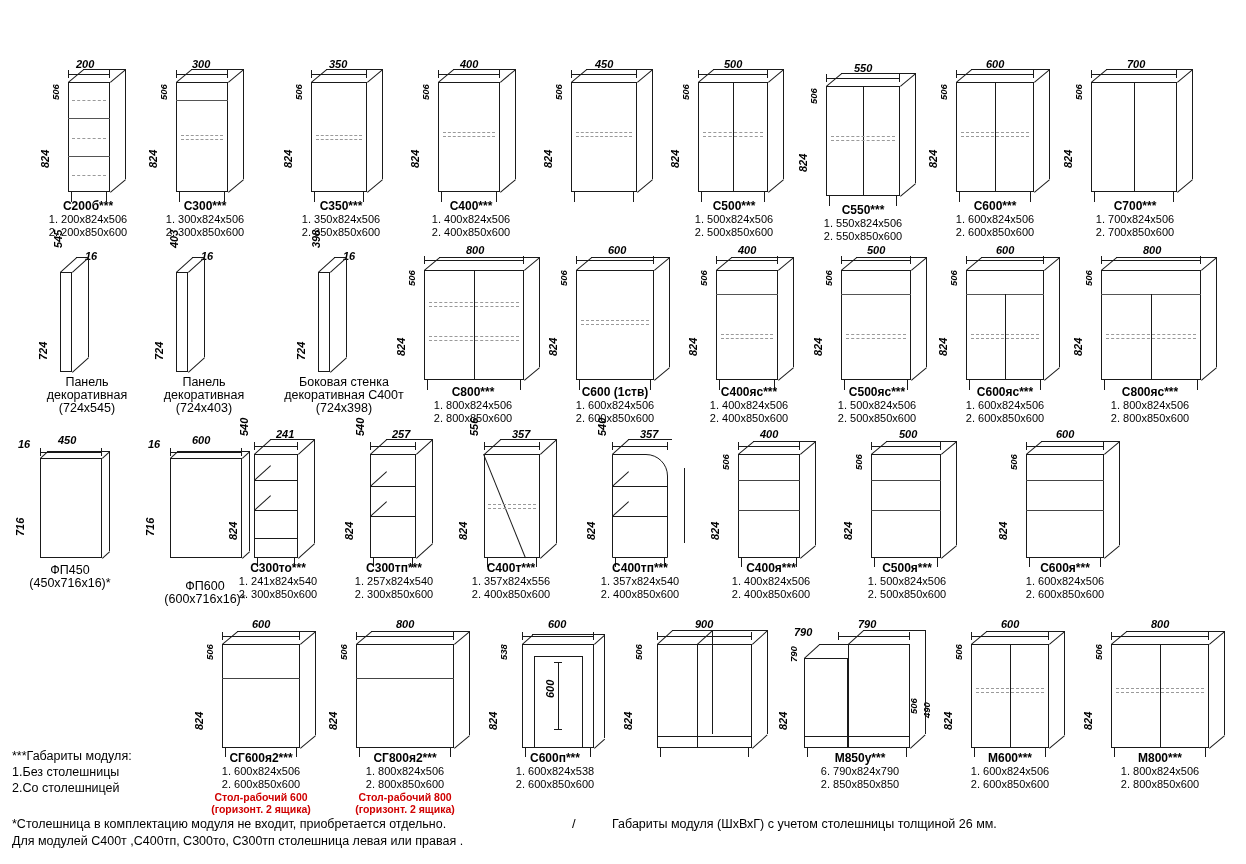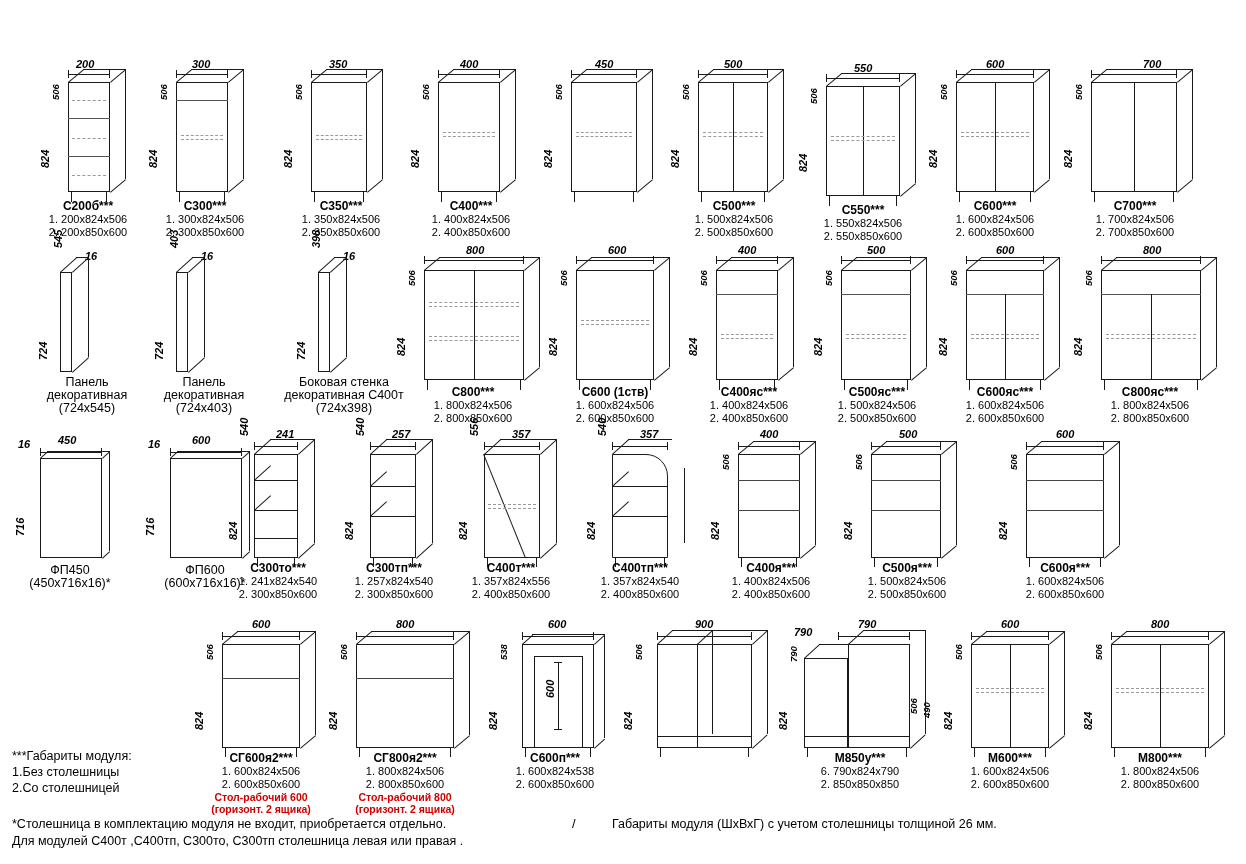--- a/index.html
+++ b/index.html
@@ -232,21 +232,21 @@
     <div class="leg" style="left:29px;top:132px;height:10px;"></div>
     <div class="leg" style="left:100px;top:132px;height:10px;"></div>
     <div class="caption" style="top:140px;">
       <div class="cap-title">С600***</div>
       <div class="cap-line">1. 600х824х506</div>
       <div class="cap-line">2. 600х850х600</div>
     </div>
   </div>
 
   <div class="cell" style="left:1065px;top:60px;width:140px;height:175px;">
-    <div class="dim" style="left:62px;top:-2px;margin-left:16px;">700</div>
+    <div class="dim" style="left:62px;top:-2px;">700</div>
     <div class="dimline h" style="left:26px;top:14px;width:86px;"></div>
     <div class="tick" style="left:26px;top:10px;width:1px;height:8px;"></div>
     <div class="tick" style="left:111px;top:10px;width:1px;height:8px;"></div>
     <div class="dim dim-s" style="left:8px;top:40px;transform:rotate(-90deg);transform-origin:0 0;">506</div>
     <div class="dim" style="left:-3px;top:108px;transform:rotate(-90deg);transform-origin:0 0;">824</div>
     <div class="face" style="left:26px;top:22px;width:86px;height:110px;"></div>
     <div class="ln2" style="left:26px;top:22px;width:20px;transform:rotate(-40deg);"></div>
     <div class="ln2" style="left:112px;top:22px;width:20px;transform:rotate(-40deg);"></div>
     <div class="ln2" style="left:41px;top:9px;width:86px;"></div>
     <div class="ln2" style="left:127px;top:9px;width:1.4px;height:110px;"></div>
@@ -490,21 +490,21 @@
     <div class="dimline h" style="left:30px;top:24px;width:72px;"></div>
     <div class="tick" style="left:30px;top:20px;width:1px;height:8px;"></div>
     <div class="tick" style="left:101px;top:20px;width:1px;height:8px;"></div>
     <div class="dim" style="left:4px;top:108px;transform:rotate(-90deg);transform-origin:0 0;">716</div>
     <div class="face" style="left:30px;top:30px;width:72px;height:100px;"></div>
     <div class="ln2" style="left:30px;top:30px;width:10px;transform:rotate(-42deg);"></div>
     <div class="ln2" style="left:102px;top:30px;width:10px;transform:rotate(-42deg);"></div>
     <div class="ln2" style="left:37px;top:23px;width:72px;"></div>
     <div class="ln2" style="left:109px;top:23px;width:1.4px;height:100px;"></div>
     <div class="ln" style="left:102px;top:130px;width:10px;transform:rotate(-42deg);"></div>
-    <div class="caption" style="top:136px;">
+    <div class="caption" style="top:152px;">
       <div class="cap-title" style="font-size:12.5px;font-weight:normal;">ФП600</div>
       <div class="cap-line" style="font-size:12.5px;">(600х716х16)*</div>
     </div>
   </div>
 
   <div class="cell" style="left:222px;top:428px;width:112px;height:172px;">
     <div class="dim" style="left:16px;top:8px;transform:rotate(-90deg);transform-origin:0 0;">540</div>
     <div class="dim" style="left:54px;top:0px;">241</div>
     <div class="dimline h" style="left:32px;top:18px;width:44px;"></div>
     <div class="tick" style="left:32px;top:14px;width:1px;height:8px;"></div>

